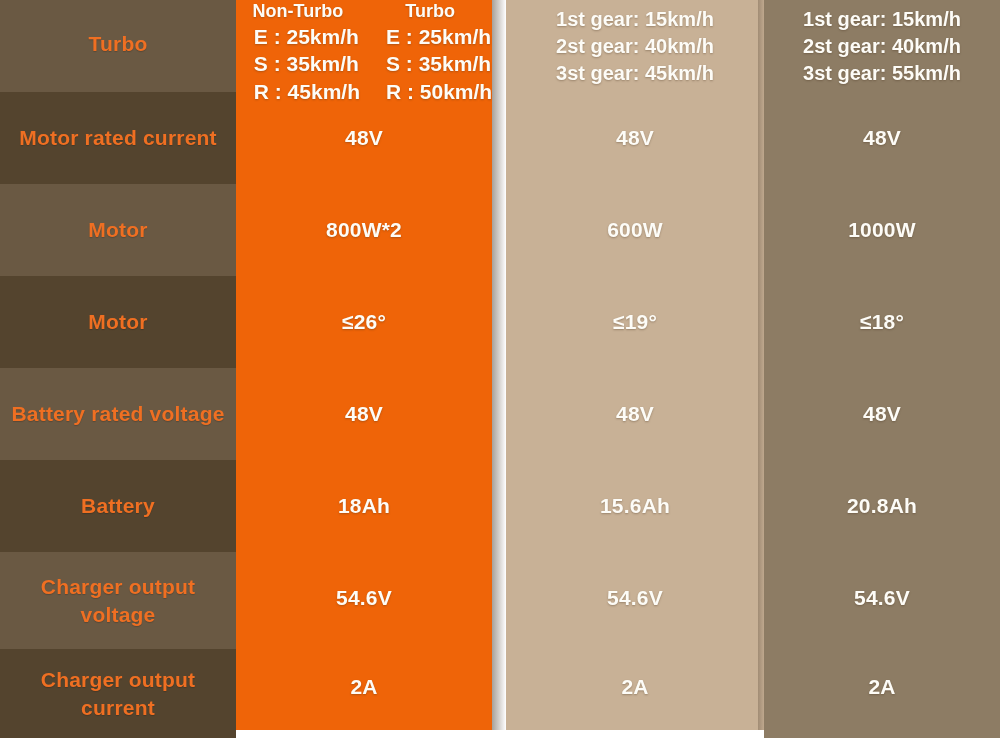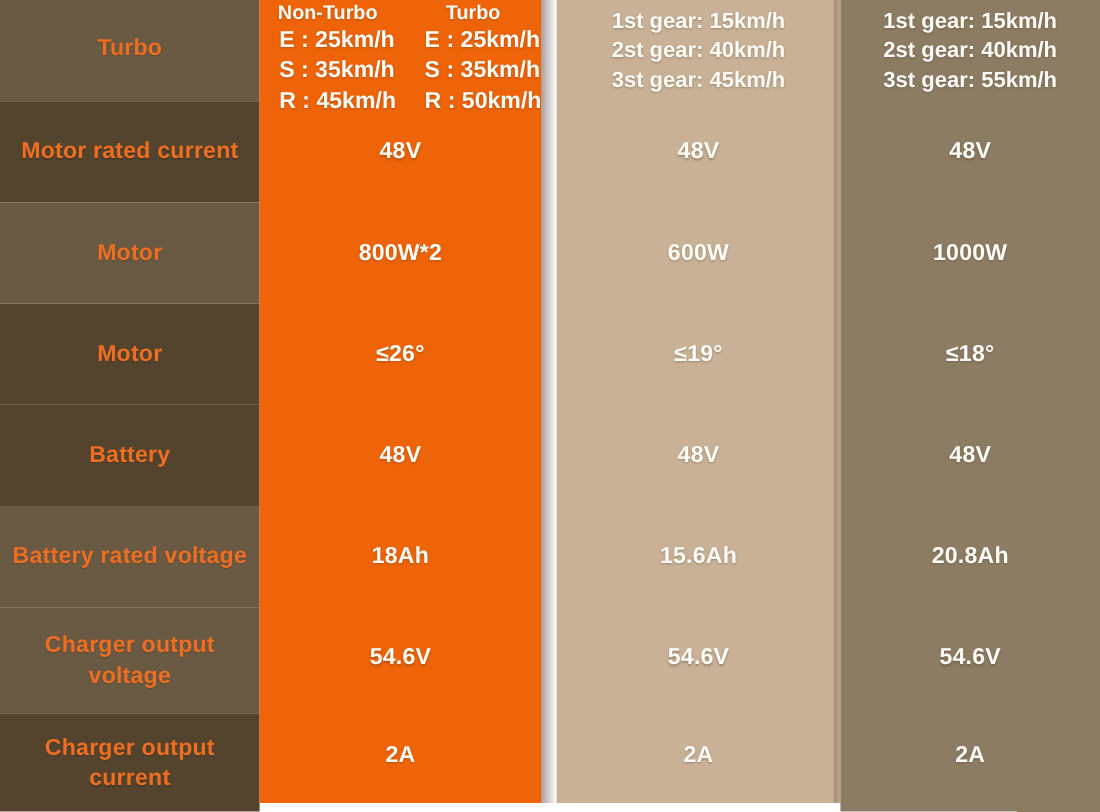--- a/index.html
+++ b/index.html
@@ -161,26 +161,26 @@
     </div>
 
     <div class="row light" style="height:92px">
       <span class="label-text">Motor</span>
     </div>
 
     <div class="row dark" style="height:92px">
       <span class="label-text">Motor</span>
     </div>
 
+    <div class="row light" style="height:92px">
+      <span class="label-text">Battery rated voltage</span>
+    </div>
+
     <div class="row dark" style="height:92px">
       <span class="label-text">Battery</span>
-    </div>
-
-    <div class="row light" style="height:92px">
-      <span class="label-text">Battery rated voltage</span>
     </div>
 
     <div class="row light" style="height:97px">
       <span class="label-text">Charger output voltage</span>
     </div>
 
     <div class="row dark" style="height:89px">
       <span class="label-text">Charger output current</span>
     </div>
   </div>

